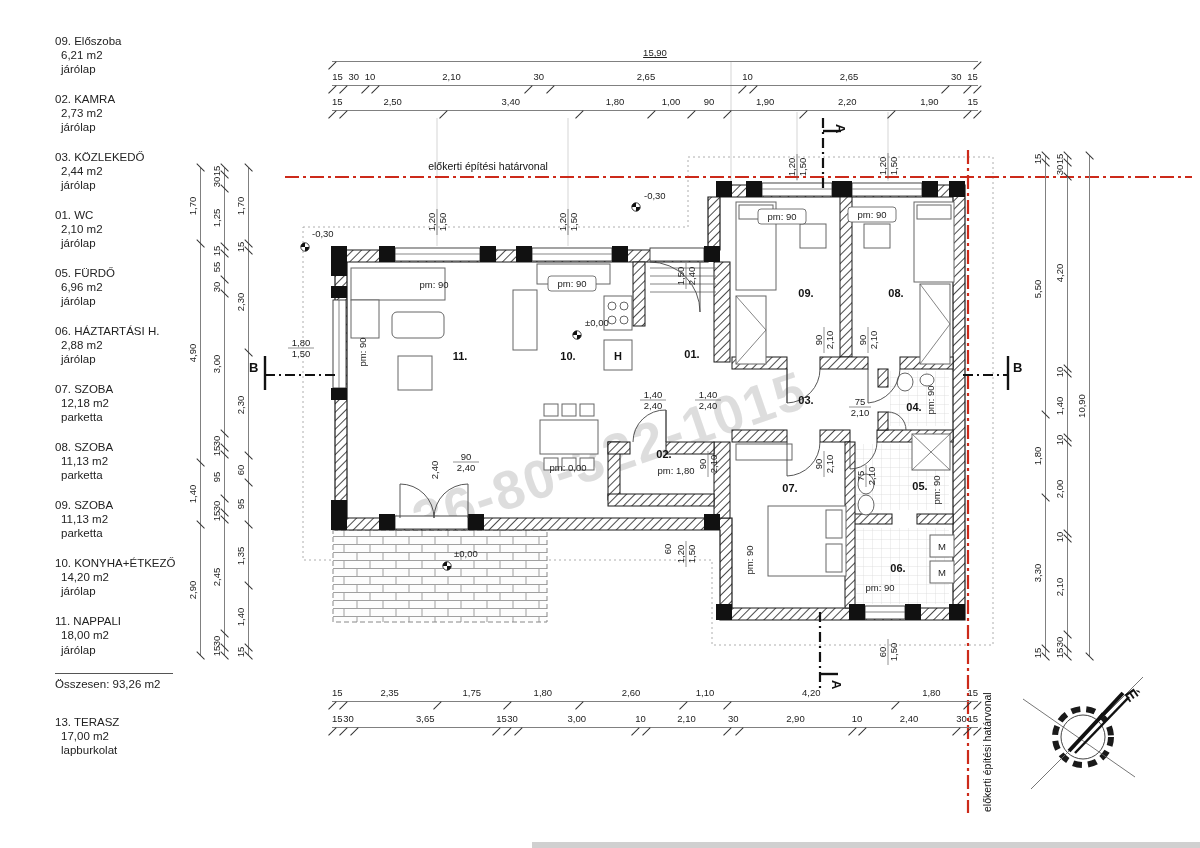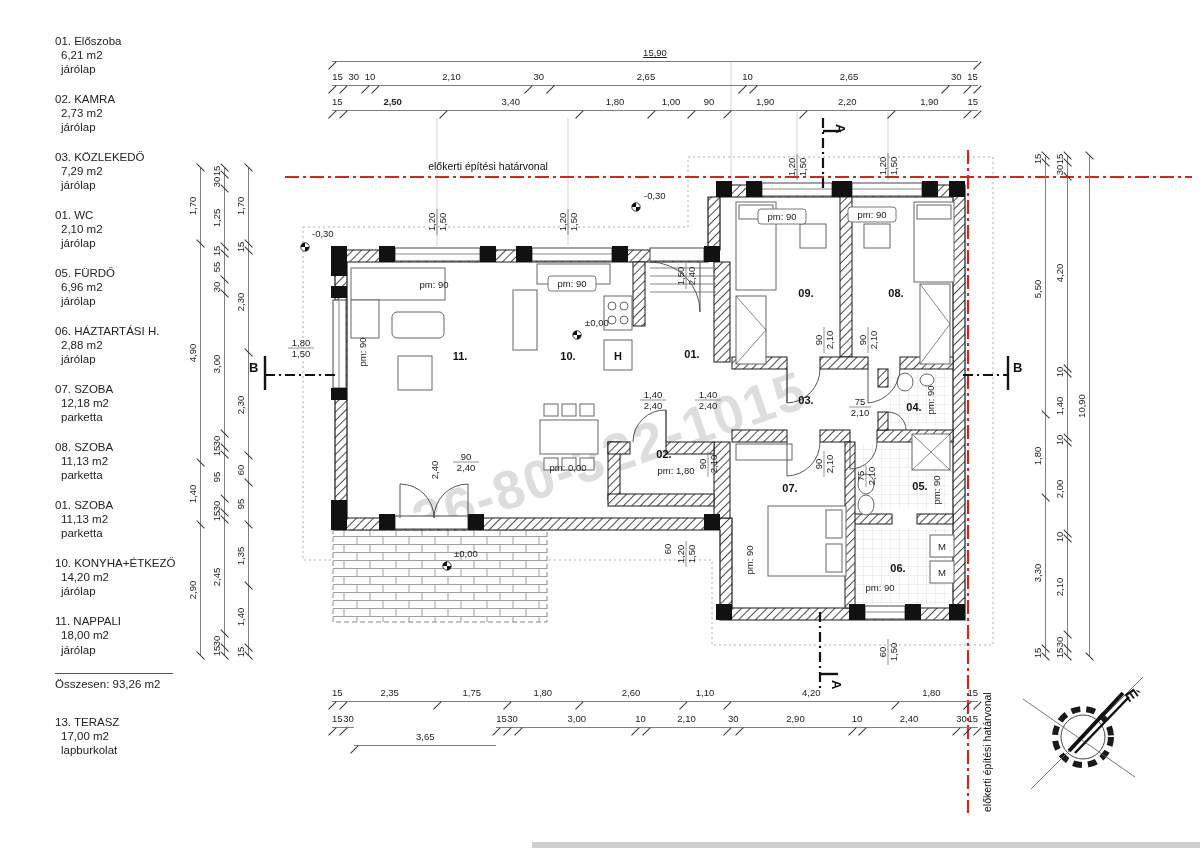--- a/index.html
+++ b/index.html
@@ -380,32 +380,32 @@
     <line x1="-8" y1="16" x2="46" y2="-40" stroke="#111" stroke-width="2.5"></line>
   </g>
   <text transform="translate(1124,694) rotate(55)" style="font:bold 16px 'Liberation Sans',sans-serif" fill="#111">É</text>
 
   <rect x="532" y="842" width="668" height="6" fill="#d0d0d0"></rect>
 </svg>
 
 <div class="legend">
   <div>
         <div class="lg-item">
-      <div class="lg-name">01. Előszoba</div>
+      <div class="lg-name">09. Előszoba</div>
       <div class="lg-area">6,21 m2</div>
       <div class="lg-floor">járólap</div>
     </div>
         <div class="lg-item">
       <div class="lg-name">02. KAMRA</div>
       <div class="lg-area">2,73 m2</div>
       <div class="lg-floor">járólap</div>
     </div>
         <div class="lg-item">
       <div class="lg-name">03. KÖZLEKEDŐ</div>
-      <div class="lg-area">7,29 m2</div>
+      <div class="lg-area">2,44 m2</div>
       <div class="lg-floor">járólap</div>
     </div>
         <div class="lg-item">
       <div class="lg-name">01. WC</div>
       <div class="lg-area">2,10 m2</div>
       <div class="lg-floor">járólap</div>
     </div>
         <div class="lg-item">
       <div class="lg-name">05. FÜRDŐ</div>
       <div class="lg-area">6,96 m2</div>
@@ -420,21 +420,21 @@
       <div class="lg-name">07. SZOBA</div>
       <div class="lg-area">12,18 m2</div>
       <div class="lg-floor">parketta</div>
     </div>
         <div class="lg-item">
       <div class="lg-name">08. SZOBA</div>
       <div class="lg-area">11,13 m2</div>
       <div class="lg-floor">parketta</div>
     </div>
         <div class="lg-item">
-      <div class="lg-name">01. SZOBA</div>
+      <div class="lg-name">09. SZOBA</div>
       <div class="lg-area">11,13 m2</div>
       <div class="lg-floor">parketta</div>
     </div>
         <div class="lg-item">
       <div class="lg-name">10. KONYHA+ÉTKEZŐ</div>
       <div class="lg-area">14,20  m2</div>
       <div class="lg-floor">járólap</div>
     </div>
         <div class="lg-item">
       <div class="lg-name">11. NAPPALI</div>
@@ -460,21 +460,21 @@
       <div class="hseg" style="flex-grow: 2.1;">2,10</div>
       <div class="hseg" style="flex-grow: 0.3;">30</div>
       <div class="hseg" style="flex-grow: 2.65;">2,65</div>
       <div class="hseg" style="flex-grow: 0.1;">10</div>
       <div class="hseg" style="flex-grow: 2.65;">2,65</div>
       <div class="hseg" style="flex-grow: 0.3;">30</div>
       <div class="hseg" style="flex-grow: 0.15;">15</div>
     </div>
 <div class="hchain prop" style="left:332px;top:95px;width:646px">
       <div class="hseg" style="flex-grow: 0.15;">15</div>
-      <div class="hseg" style="flex-grow: 2.5; font-weight: bold;">2,50</div>
+      <div class="hseg" style="flex-grow: 2.5;">2,50</div>
       <div class="hseg" style="flex-grow: 3.4;">3,40</div>
       <div class="hseg" style="flex-grow: 1.8;">1,80</div>
       <div class="hseg" style="flex-grow: 1;">1,00</div>
       <div class="hseg" style="flex-grow: 0.9;">90</div>
       <div class="hseg" style="flex-grow: 1.9;">1,90</div>
       <div class="hseg" style="flex-grow: 2.2;">2,20</div>
       <div class="hseg" style="flex-grow: 1.9;">1,90</div>
       <div class="hseg" style="flex-grow: 0.15;">15</div>
     </div>
 
@@ -485,21 +485,21 @@
       <div class="hseg" style="flex-grow: 1.8;">1,80</div>
       <div class="hseg" style="flex-grow: 2.6;">2,60</div>
       <div class="hseg" style="flex-grow: 1.1;">1,10</div>
       <div class="hseg" style="flex-grow: 4.2;">4,20</div>
       <div class="hseg" style="flex-grow: 1.8;">1,80</div>
       <div class="hseg" style="flex-grow: 0.15;">15</div>
     </div>
 <div class="hchain prop" style="left:332px;top:712px;width:646px">
       <div class="hseg" style="flex-grow: 0.15;">15</div>
       <div class="hseg" style="flex-grow: 0.3;">30</div>
-      <div class="hseg" style="flex-grow: 3.65; margin-top: 18px;">3,65</div>
+      <div class="hseg" style="flex-grow: 3.65;">3,65</div>
       <div class="hseg" style="flex-grow: 0.15;">15</div>
       <div class="hseg" style="flex-grow: 0.3;">30</div>
       <div class="hseg" style="flex-grow: 3;">3,00</div>
       <div class="hseg" style="flex-grow: 0.1;">10</div>
       <div class="hseg" style="flex-grow: 2.1;">2,10</div>
       <div class="hseg" style="flex-grow: 0.3;">30</div>
       <div class="hseg" style="flex-grow: 2.9;">2,90</div>
       <div class="hseg" style="flex-grow: 0.1;">10</div>
       <div class="hseg" style="flex-grow: 2.4;">2,40</div>
       <div class="hseg" style="flex-grow: 0.3;">30</div>

